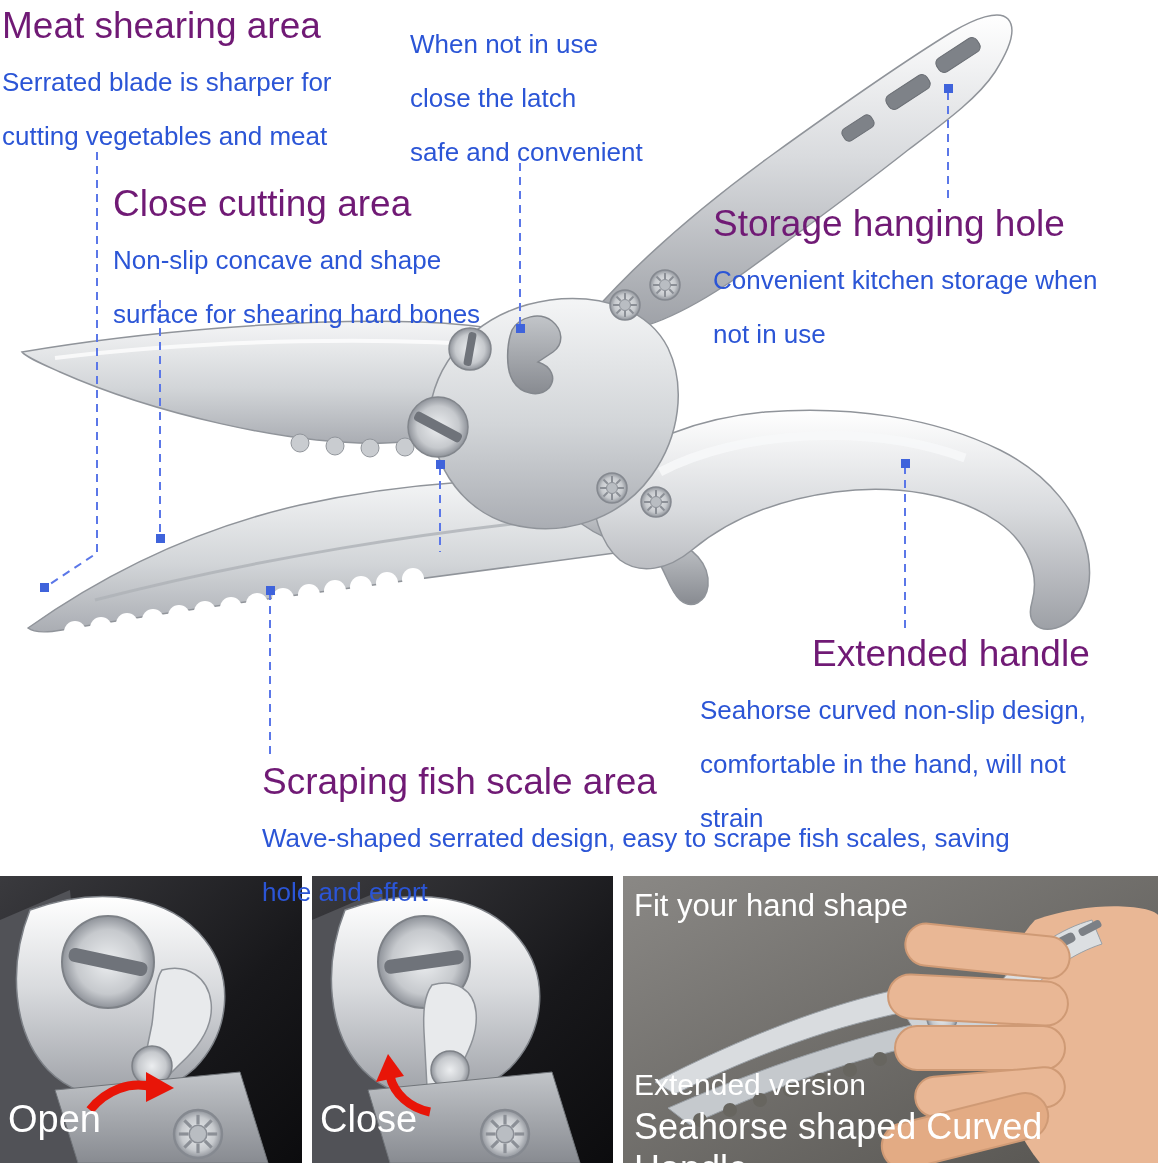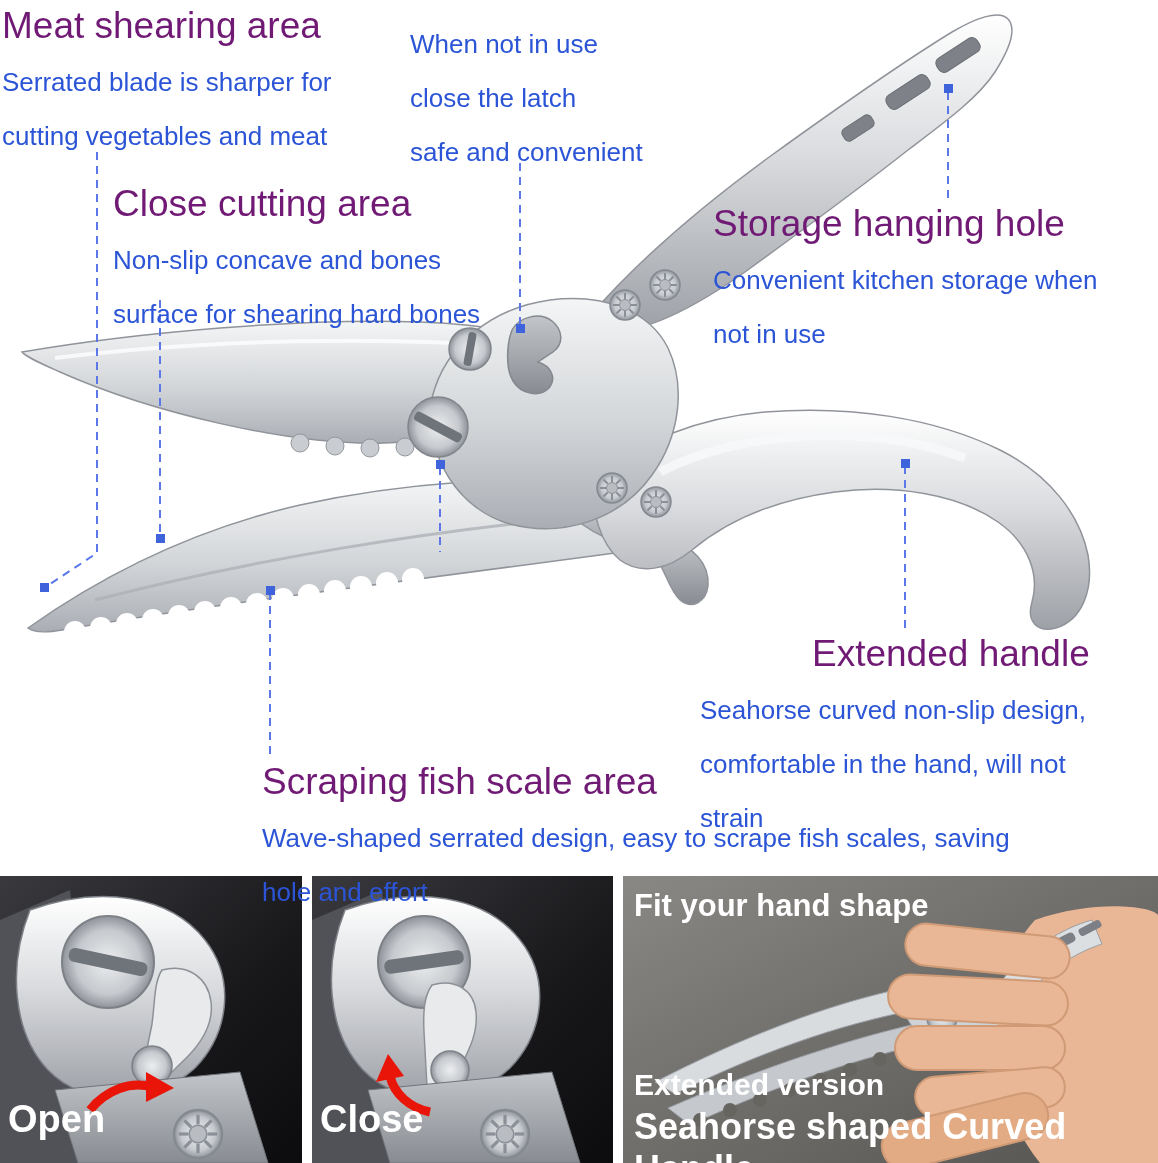--- a/index.html
+++ b/index.html
@@ -13,21 +13,21 @@
   .ann p.first{margin-top:20px}
   #ann-meat{left:2px;top:6px;width:400px}
   #ann-latch{left:410px;top:8px;width:310px}
   #ann-storage{left:713px;top:204px;width:450px}
   #ann-bone{left:113px;top:184px;width:430px}
   #ann-spring{left:315px;top:552px;width:420px}
   #ann-spring h2{margin-left:53px}
   #ann-handle{left:700px;top:634px;width:460px}
   #ann-handle h2{margin-left:112px}
   #ann-fish{left:262px;top:762px;width:890px}
-  .panel-label{position:absolute;color:#ffffff;font-weight:700}
+  .panel-label{position:absolute;color:#ffffff;font-weight:400}
   #label-open{left:8px;top:1098px;font-size:38px}
   #label-close{left:320px;top:1098px;font-size:38px}
   #hand-headline{left:634px;top:888px;font-size:31px}
   #hand-cap1{left:634px;top:1068px;font-size:30px}
   #hand-cap2{left:634px;top:1106px;font-size:36px}
 </style>
 </head>
 <body>
 
 <div class="stage">
@@ -245,21 +245,21 @@
   </section>
 
   <section class="ann" id="ann-storage">
     <h2>Storage hanging hole</h2>
     <p class="first">Convenient kitchen storage when</p>
     <p>not in use</p>
   </section>
 
   <section class="ann" id="ann-bone">
     <h2>Close cutting area</h2>
-    <p class="first">Non-slip concave and bones</p>
+    <p class="first">Non-slip concave and shape</p>
     <p>surface for shearing hard bones</p>
   </section>
 
 
   <section class="ann" id="ann-handle">
     <h2>Extended handle</h2>
     <p class="first">Seahorse curved non-slip design,</p>
     <p>comfortable in the hand, will not</p>
     <p>strain</p>
   </section>

